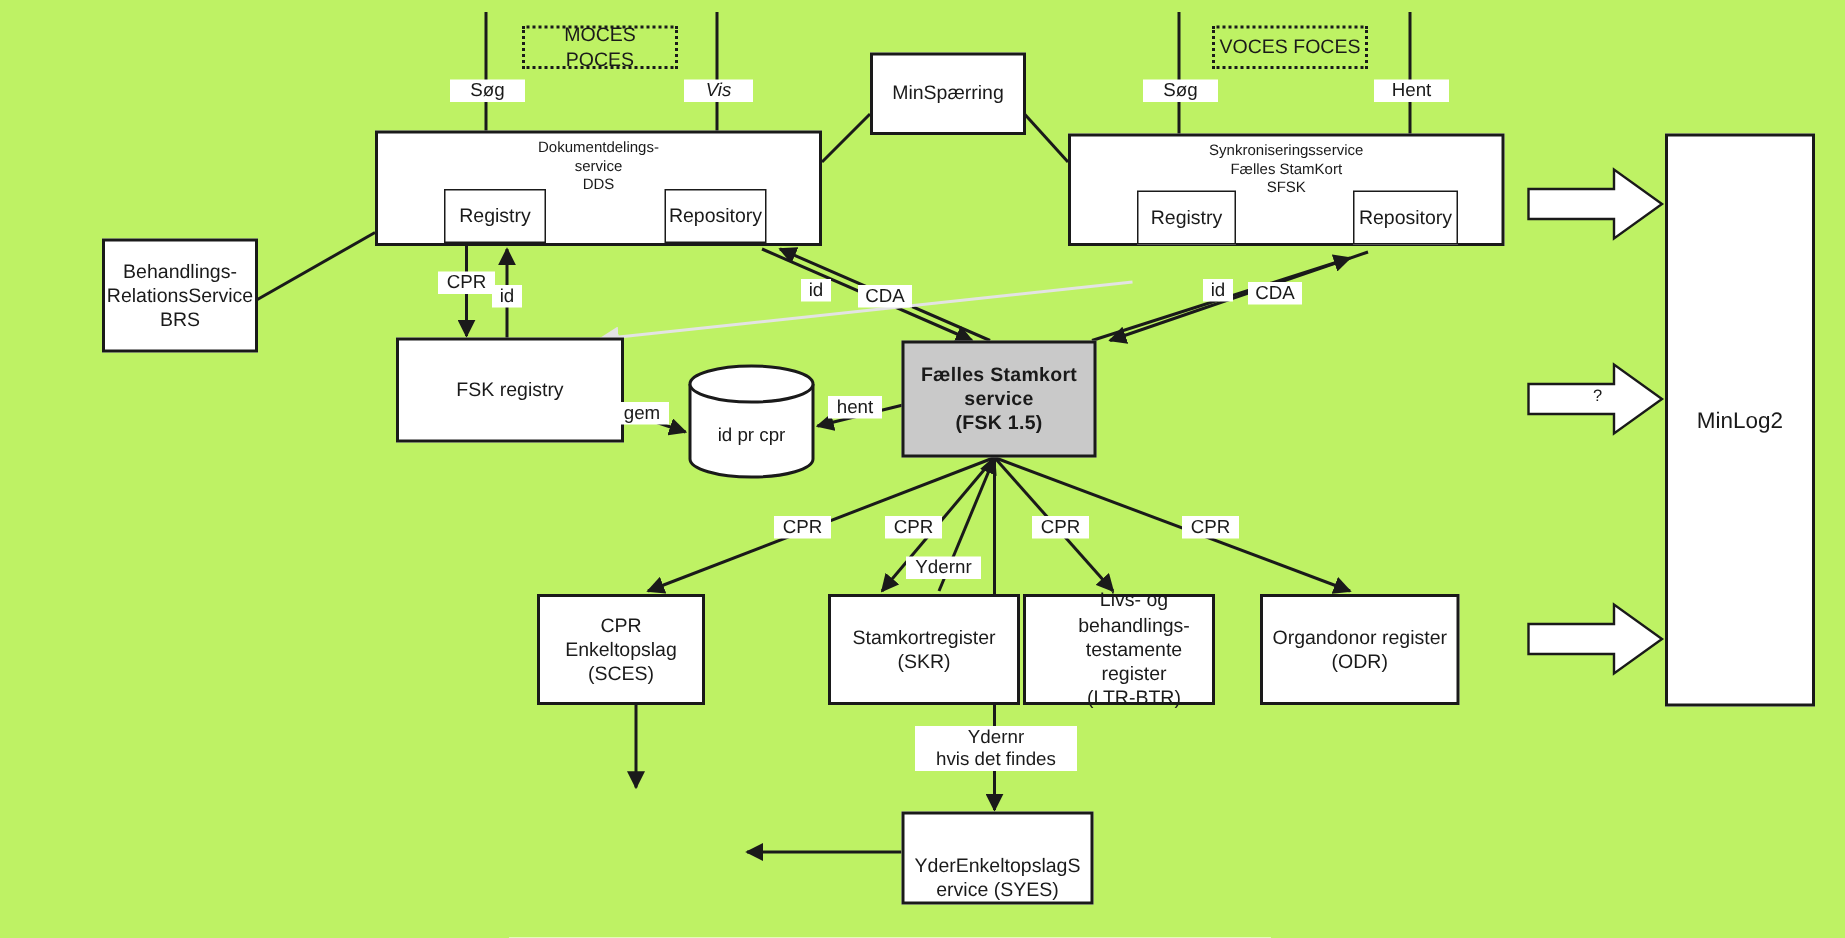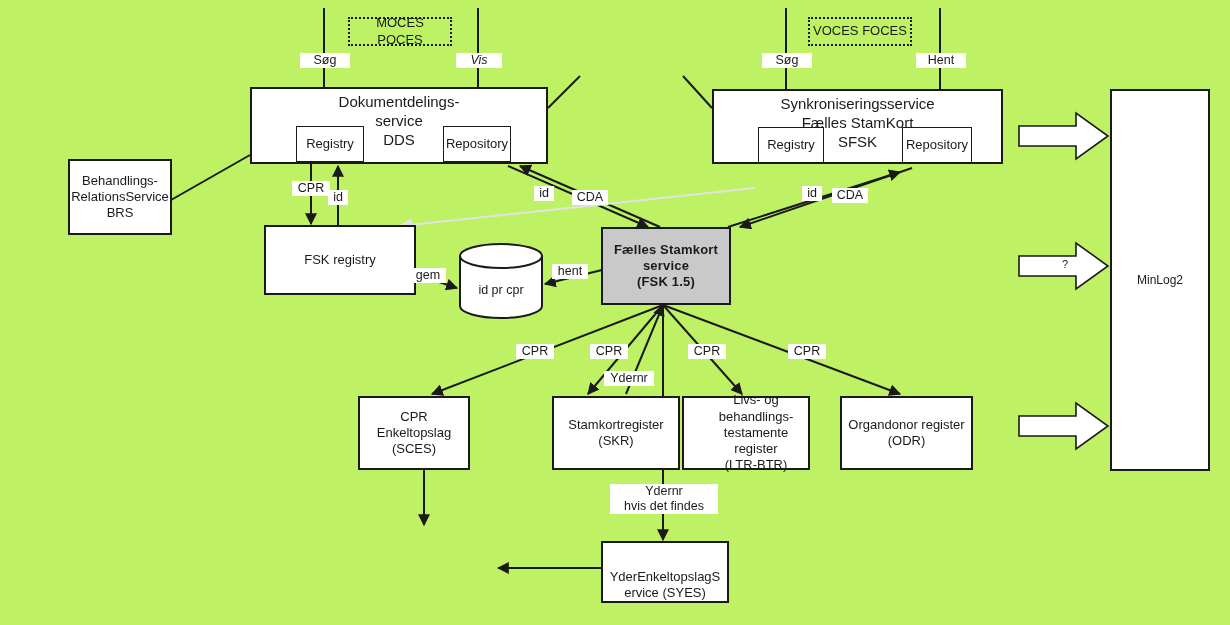--- a/index.html
+++ b/index.html
@@ -35,21 +35,21 @@
     line-height: 1.25;
     z-index: 3;
   }
   .node.thin { border-width: 1.6px; }
   .node span { display: block; padding: 0 3px; white-space: pre-line; }
   .container-node {
     align-items: flex-start;
     justify-content: center;
     padding-top: 4px;
   }
-  .container-node > span { font-size: 15px; }
+  .container-node > span { font-size: 10px; }
   .gray {
     background: #c9c9c9;
     font-weight: bold;
     letter-spacing: .2px;
   }
   .dotted {
     border: 2.5px dotted #1a1a1a;
     font-size: 13px;
     background: transparent;
   }
@@ -74,21 +74,21 @@
     position: absolute;
     left: 0; right: 0;
     text-align: center;
     z-index: 5;
   }
   .minlog {
     position: absolute;
     box-sizing: border-box;
     border: 2px solid #1a1a1a;
     background: #ffffff;
-    font-size: 12px;
+    font-size: 15px;
     color: #1a1a1a;
     display: flex;
     align-items: center;
     justify-content: center;
     z-index: 3;
   }
   .blockarrow { position: absolute; z-index: 3; }
   .blockarrow .ba-label {
     position: absolute;
     left: 0; right: 0;
@@ -160,20 +160,23 @@
   </div>
   <div class="node dotted" style="left:808px; top:17px; width:104px; height:29px;">
     <span>VOCES FOCES</span>
   </div>
 
   <div class="edge-label" style="left:300px; top:53px; width:48px;">Søg</div>
   <div class="edge-label" style="left:456px; top:53px; width:44px;font-style:italic;">Vis</div>
   <div class="edge-label" style="left:762px; top:53px; width:48px;">Søg</div>
   <div class="edge-label" style="left:916px; top:53px; width:48px;">Hent</div>
 
+  <div class="node" style="left:580px; top:35px; width:104px; height:55px;">
+    <span>MinSpærring</span>
+  </div>
 
   <div class="node container-node" style="left:250px; top:87px; width:298px; height:77px;">
     <span>Dokumentdelings-
 service
 DDS</span>
   </div>
   <div class="node thin" style="left:296px; top:126px; width:68px; height:36px;">
     <span>Registry</span>
   </div>
   <div class="node thin" style="left:443px; top:126px; width:68px; height:36px;">

